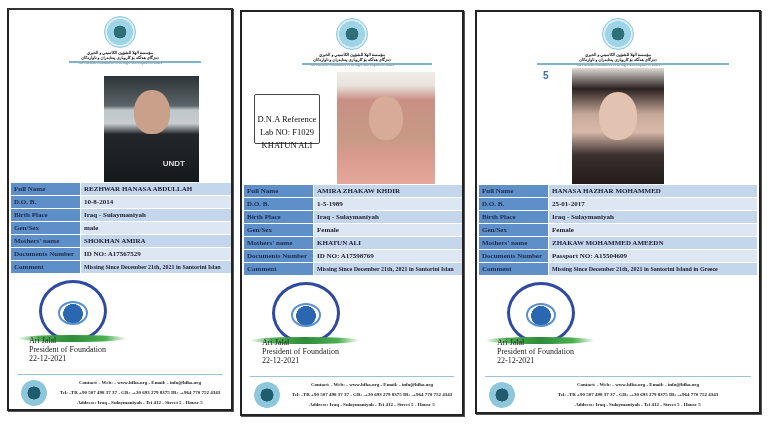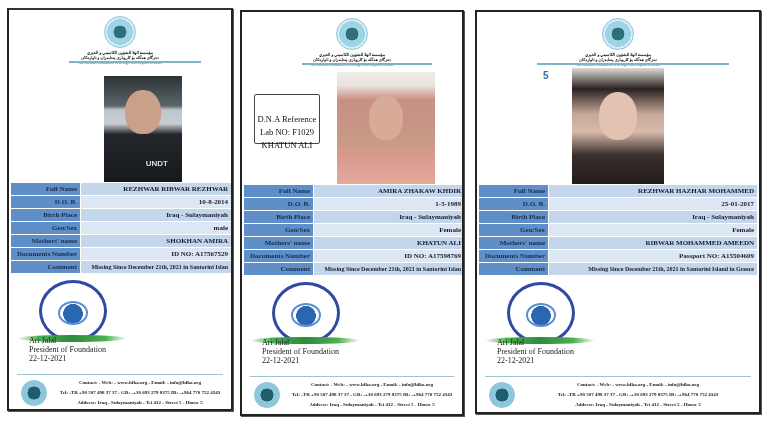--- a/index.html
+++ b/index.html
@@ -27,21 +27,21 @@
     .org-ar1, .org-ar2 { position: absolute; left: 0; right: 0; font-size: 4px; line-height: 5px; color: #111; font-weight: bold; }
     .org-ar1 { top: 36px; }
     .org-ar2 { top: 41px; }
     .org-en { position: absolute; left: 0; right: 0; top: 47px; font-size: 3.5px; line-height: 4px; color: #555; }
     .header-rule { position: absolute; left: 60px; right: 30px; top: 51px; height: 2px; background: #7fb3c9; }
 
     .photo {
       position: absolute; overflow: hidden;
       background: #ddd;
     }
-    #card-0 .photo { left: 95px; top: 66px; width: 78px; height: 106px;
+    #card-0 .photo { left: 95px; top: 66px; width: 95px; height: 106px;
       background: linear-gradient(180deg, #2d3438 0%, #5b6468 28%, #bfc6ca 32%, #c7ccd0 45%, #23272b 55%, #16191c 100%); }
     #card-1 .photo { left: 95px; top: 60px; width: 98px; height: 112px;
       background: linear-gradient(180deg, #f0ece8 0%, #e9e2dd 12%, #c98f84 25%, #c79a84 60%, #d99a8e 75%, #e4a89b 100%); }
     #card-2 .photo { left: 95px; top: 56px; width: 92px; height: 116px;
       background: linear-gradient(180deg, #dedbd7 0%, #2b2220 18%, #c7a99a 40%, #d8b9a9 55%, #3a302e 75%, #221c1a 100%); }
     .face {
       position: absolute; left: 50%; transform: translateX(-50%);
       border-radius: 48% 48% 45% 45%;
       background: #d9b39e;
     }
@@ -58,21 +58,21 @@
     }
     .dna-box div { font-size: 8.5px; line-height: 13px; color: #111; }
 
     table.info {
       position: absolute; left: 2px; top: 172px; border-collapse: separate; border-spacing: 0 1px;
       font-size: 7px; font-weight: bold;
     }
     #card-0 table.info { width: 220px; }
     #card-1 table.info { width: 220px; }
     #card-2 table.info { width: 278px; left: 2px; }
-    table.info td { height: 12px; padding: 0 3px; white-space: nowrap; overflow: hidden; text-align: right; }
+    table.info td { height: 12px; padding: 0 3px; white-space: nowrap; overflow: hidden; }
     table.info td.lbl { background: #5f8fc9; color: #1b2b4a; width: 70px; border-right: 1px solid #fff; }
     table.info td.val { color: #1a1a2e; }
     table.info tr:nth-child(odd) td.val { background: #c4d6ec; }
     table.info tr:nth-child(even) td.val { background: #dde7f3; }
     table.info tr.comment td.val { font-size: 6px; max-width: 150px; }
 
     .seal {
       position: absolute; left: 30px; top: 270px; width: 68px; height: 62px;
       border-radius: 50%; border: 3px solid #2f4aa0;
       background: radial-gradient(circle at 50% 55%, #2b66b0 0 22%, #ffffff 23% 100%);
@@ -104,21 +104,21 @@
   </div>
   <div class="header-rule"></div>
   <div class="photo">
     <div class="face"></div>
     <div class="shirt-text">UNDT</div>
   </div>
   <table class="info">
     <tbody>
         <tr>
           <td class="lbl">Full Name</td>
-          <td class="val">REZHWAR RIBWAR REZHWAR</td>
+          <td class="val">REZHWAR HANASA ABDULLAH</td>
         </tr>
     <tr>
           <td class="lbl">D.O. B.</td>
           <td class="val">10-8-2014</td>
         </tr>
     <tr>
           <td class="lbl">Birth Place</td>
           <td class="val">Iraq - Sulaymaniyah</td>
         </tr>
     <tr>
@@ -232,37 +232,37 @@
   </div>
   <div class="header-rule"></div>
   <div class="photo-number">5</div>
   <div class="photo">
     <div class="face"></div>
   </div>
   <table class="info">
     <tbody>
         <tr>
           <td class="lbl">Full Name</td>
-          <td class="val">REZHWAR HAZHAR MOHAMMED</td>
+          <td class="val">HANASA HAZHAR MOHAMMED</td>
         </tr>
     <tr>
           <td class="lbl">D.O. B.</td>
           <td class="val">25-01-2017</td>
         </tr>
     <tr>
           <td class="lbl">Birth Place</td>
           <td class="val">Iraq - Sulaymaniyah</td>
         </tr>
     <tr>
           <td class="lbl">Gen/Sex</td>
           <td class="val">Female</td>
         </tr>
     <tr>
           <td class="lbl">Mothers' name</td>
-          <td class="val">RIBWAR MOHAMMED AMEEDN</td>
+          <td class="val">ZHAKAW MOHAMMED AMEEDN</td>
         </tr>
     <tr>
           <td class="lbl">Documents Number</td>
           <td class="val">Passport NO: A15504609</td>
         </tr>
     <tr class="comment">
           <td class="lbl">Comment</td>
           <td class="val">Missing Since December 21th, 2021 in Santorini Island in Greece</td>
         </tr>
   </tbody>

